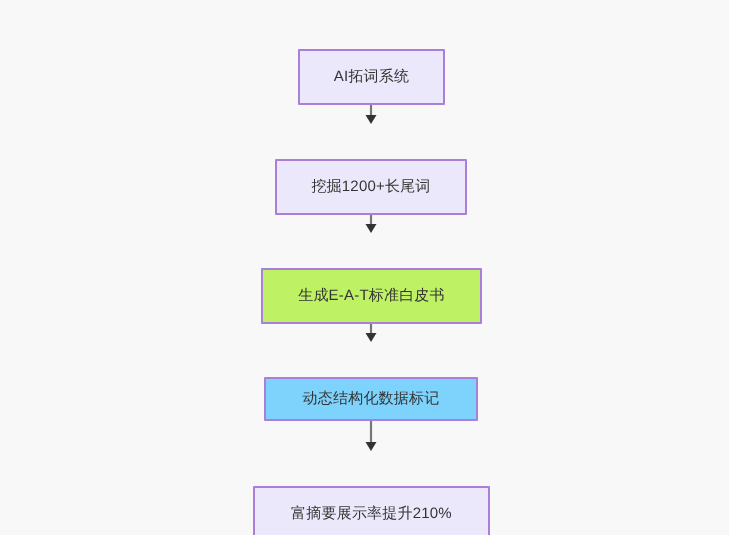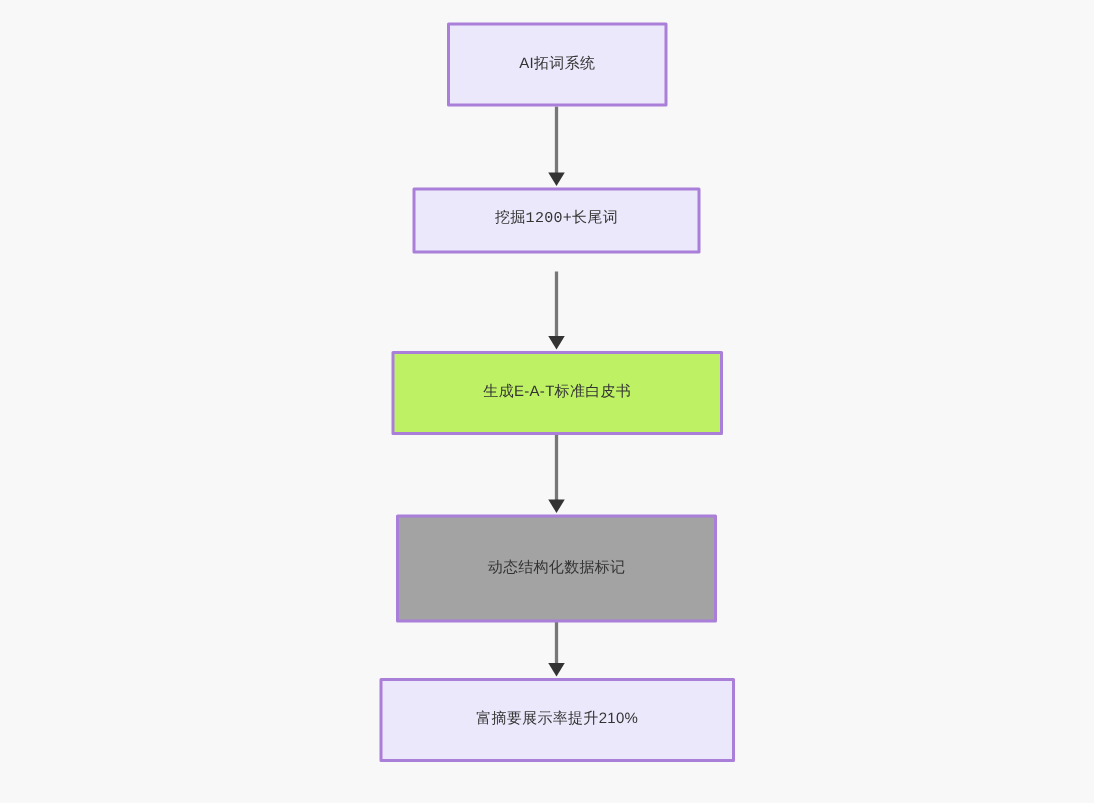--- a/index.html
+++ b/index.html
@@ -23,25 +23,26 @@
   .node {
     position: absolute;
     box-sizing: border-box;
     background: #ece8fb;
     border: 2px solid #14532d;
     border-radius: 1px;
     display: flex;
     align-items: center;
     justify-content: center;
     color: #333333;
-    font-size: 10px;
+    font-size: 15px;
     line-height: 1.2;
     letter-spacing: 0.2px;
     white-space: nowrap;
     text-rendering: geometricPrecision;
+    margin-top: 34px;
   }
   .node-label {
     display: block;
     padding: 0 6px;
   }
   .edge-svg {
     position: absolute;
     left: 0;
     top: 0;
     width: 729px;
@@ -73,27 +74,27 @@
         <polygon class="edge-head" points="365.5,333 376.5,333 371,342" fill="#333333"></polygon>
         <line class="edge-line" x1="371" y1="399" x2="371" y2="444" stroke="#777777"></line>
         <polygon class="edge-head" points="365.5,442 376.5,442 371,451" fill="#333333"></polygon>
       </g>
   </svg>
 
   <div id="nodes-group">
       <div class="node" style="left: 298px; top: 15px; width: 147px; height: 56px; background: rgb(236, 232, 251); border-color: rgb(169, 127, 217); color: rgb(51, 51, 51);">
         <span class="node-label">AI拓词系统</span>
       </div>
-      <div class="node" style="left: 275px; top: 125px; width: 192px; height: 44px; background: rgb(236, 232, 251); border-color: rgb(169, 127, 217); color: rgb(51, 51, 51); font-family: Liberation Mono, monospace;">
+      <div class="node" style="left: 275px; top: 125px; width: 192px; height: 56px; background: rgb(236, 232, 251); border-color: rgb(169, 127, 217); color: rgb(51, 51, 51);">
         <span class="node-label">挖掘1200+长尾词</span>
       </div>
       <div class="node" style="left: 261px; top: 234px; width: 221px; height: 56px; background: #bef264; border-color: rgb(169, 127, 217); color: rgb(51, 51, 51);">
         <span class="node-label">生成E-A-T标准白皮书</span>
       </div>
-      <div class="node" style="left: 264px; top: 343px; width: 214px; height: 72px; background: #a3a3a3; border-color: rgb(169, 127, 217); color: rgb(51, 51, 51);">
+      <div class="node" style="left: 264px; top: 343px; width: 214px; height: 44px; background: #7dd3fc; border-color: rgb(169, 127, 217); color: rgb(51, 51, 51);">
         <span class="node-label">动态结构化数据标记</span>
       </div>
       <div class="node" style="left: 253px; top: 452px; width: 237px; height: 56px; background: rgb(236, 232, 251); border-color: rgb(169, 127, 217); color: rgb(51, 51, 51);">
         <span class="node-label">富摘要展示率提升210%</span>
       </div>
     </div>
 
 </div>
 
 </body></html>

